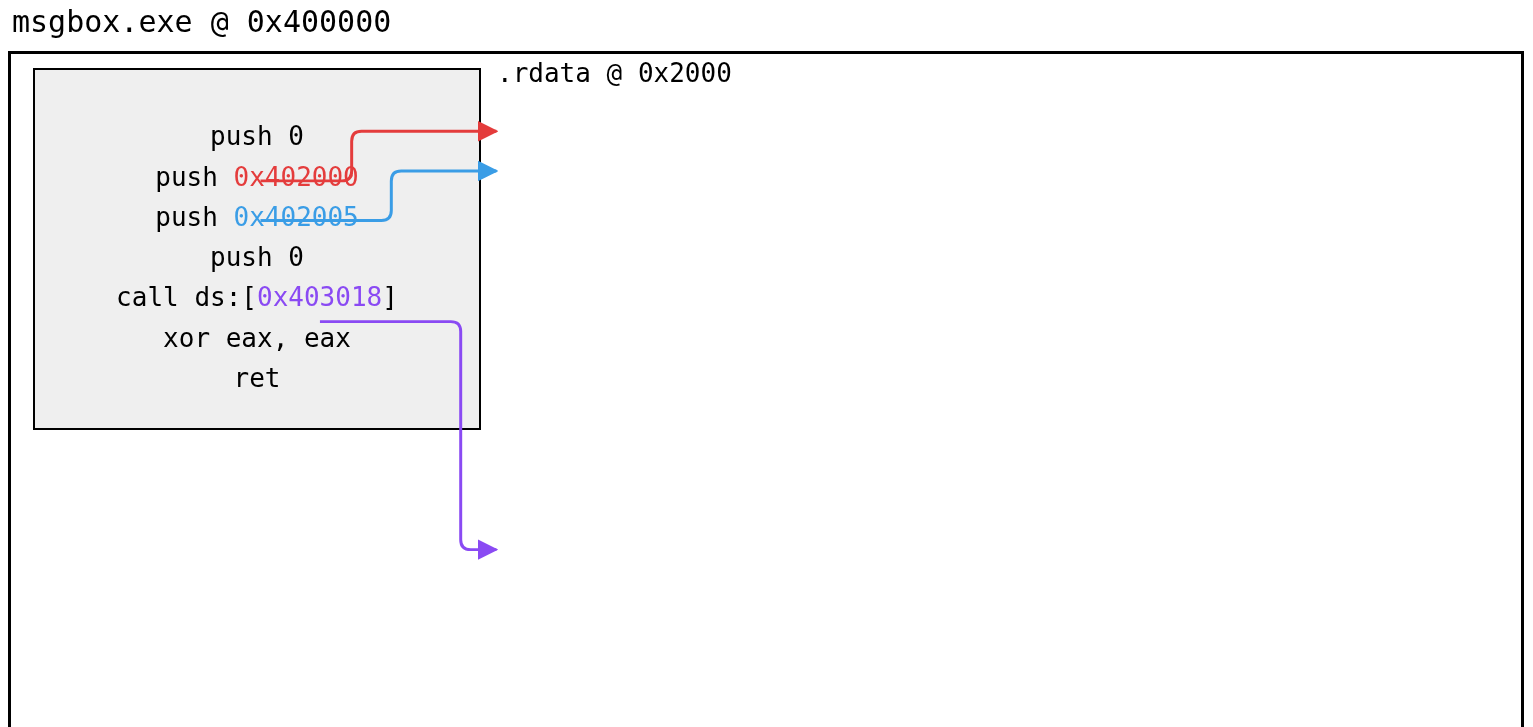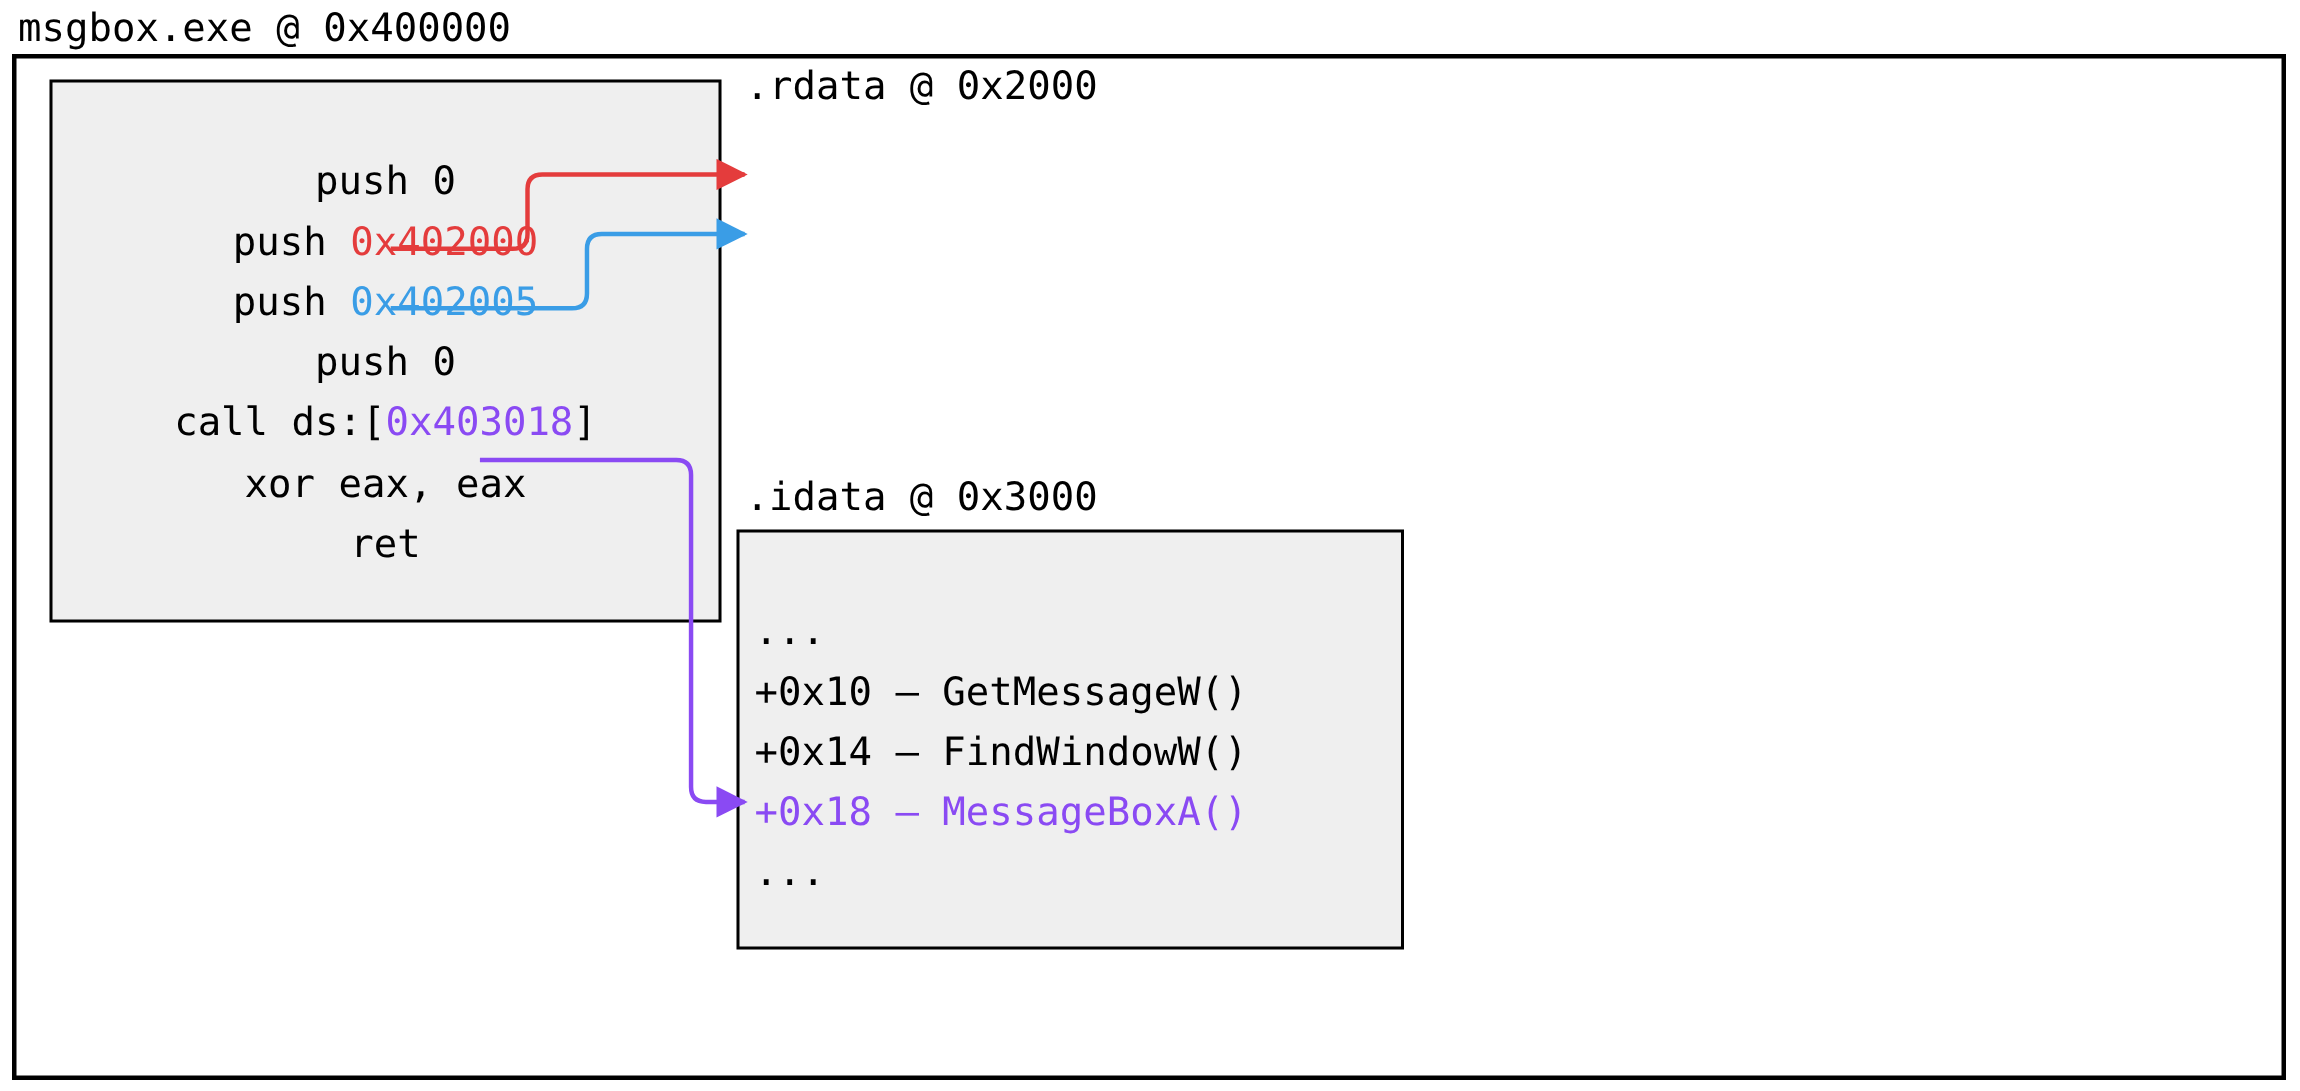--- a/index.html
+++ b/index.html
@@ -6,22 +6,22 @@
   body {
     margin: 0;
     padding: 4px 8px;
     font-family: "SF Mono", "Menlo", "Consolas", "DejaVu Sans Mono", monospace;
     font-size: 26px;
     background: #fff;
     color: #000;
     width: 1533px;
   }
   .title {
-    font-size: 26px;
-    margin: 0 0 2px 4px;
+    font-size: 30px;
+    margin: 0 0 12px 4px;
     font-weight: 400;
   }
   .outer {
     border: 3px solid #000;
     width: 1516px;
     height: 684px;
     position: relative;
     padding: 14px 20px;
   }
   .section-label {
@@ -92,30 +92,20 @@
 <span><span>call ds:[</span><span class="c-purple">0x403018</span><span>]</span></span>
 <span>xor eax, eax</span>
 <span>ret</span>
 </div>
   </div>
 
   <div class="rdata-sec">
     <div class="section-label">.rdata @ 0x2000</div>
   </div>
 
-  <div class="idata-sec">
-    <div class="section-label">.idata @ 0x3000</div>
-    <div class="codebox">
-<span>...</span>
-<span>+0x10 – GetMessageW()</span>
-<span>+0x14 – FindWindowW()</span>
-<span class="c-purple">+0x18 – MessageBoxA()</span>
-<span>...</span>
-</div>
-  </div>
 
   <svg class="arrows" viewBox="0 0 1516 684">
     <defs>
       <marker id="ar-red" viewBox="0 0 10 10" refX="9" refY="5" markerWidth="7" markerHeight="7" orient="auto-start-reverse">
         <path d="M0,0 L10,5 L0,10 z" fill="#e43c3c"></path>
       </marker>
       <marker id="ar-blue" viewBox="0 0 10 10" refX="9" refY="5" markerWidth="7" markerHeight="7" orient="auto-start-reverse">
         <path d="M0,0 L10,5 L0,10 z" fill="#3a9de6"></path>
       </marker>
       <marker id="ar-purple" viewBox="0 0 10 10" refX="9" refY="5" markerWidth="7" markerHeight="7" orient="auto-start-reverse">

